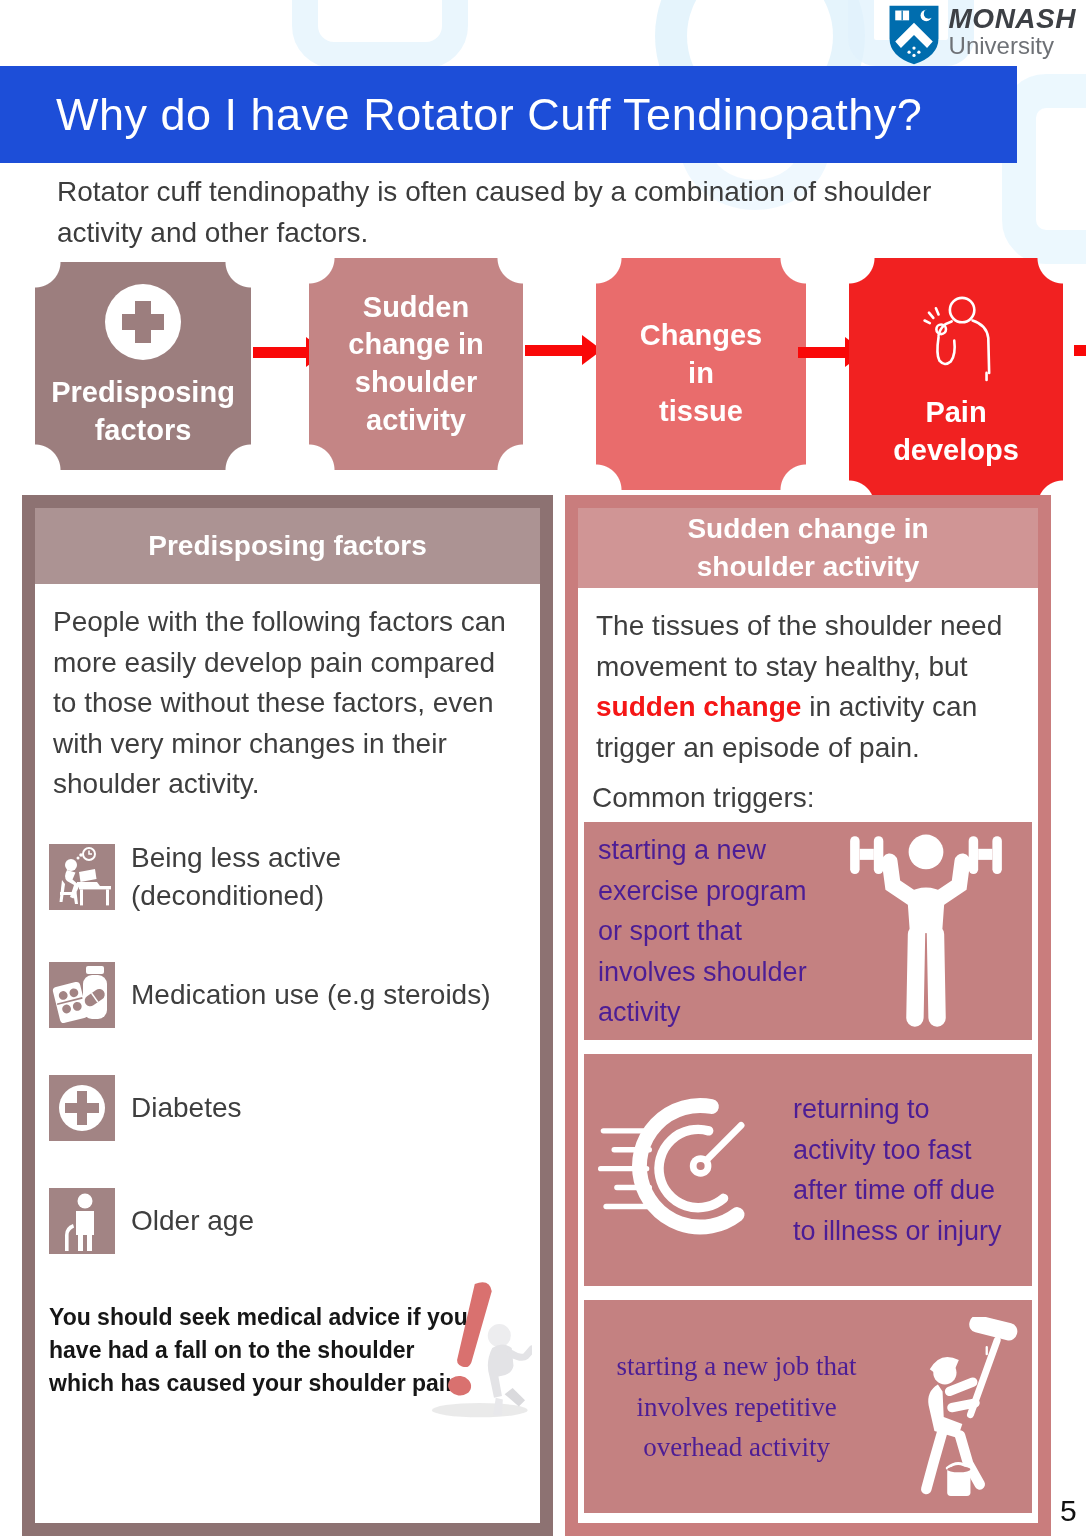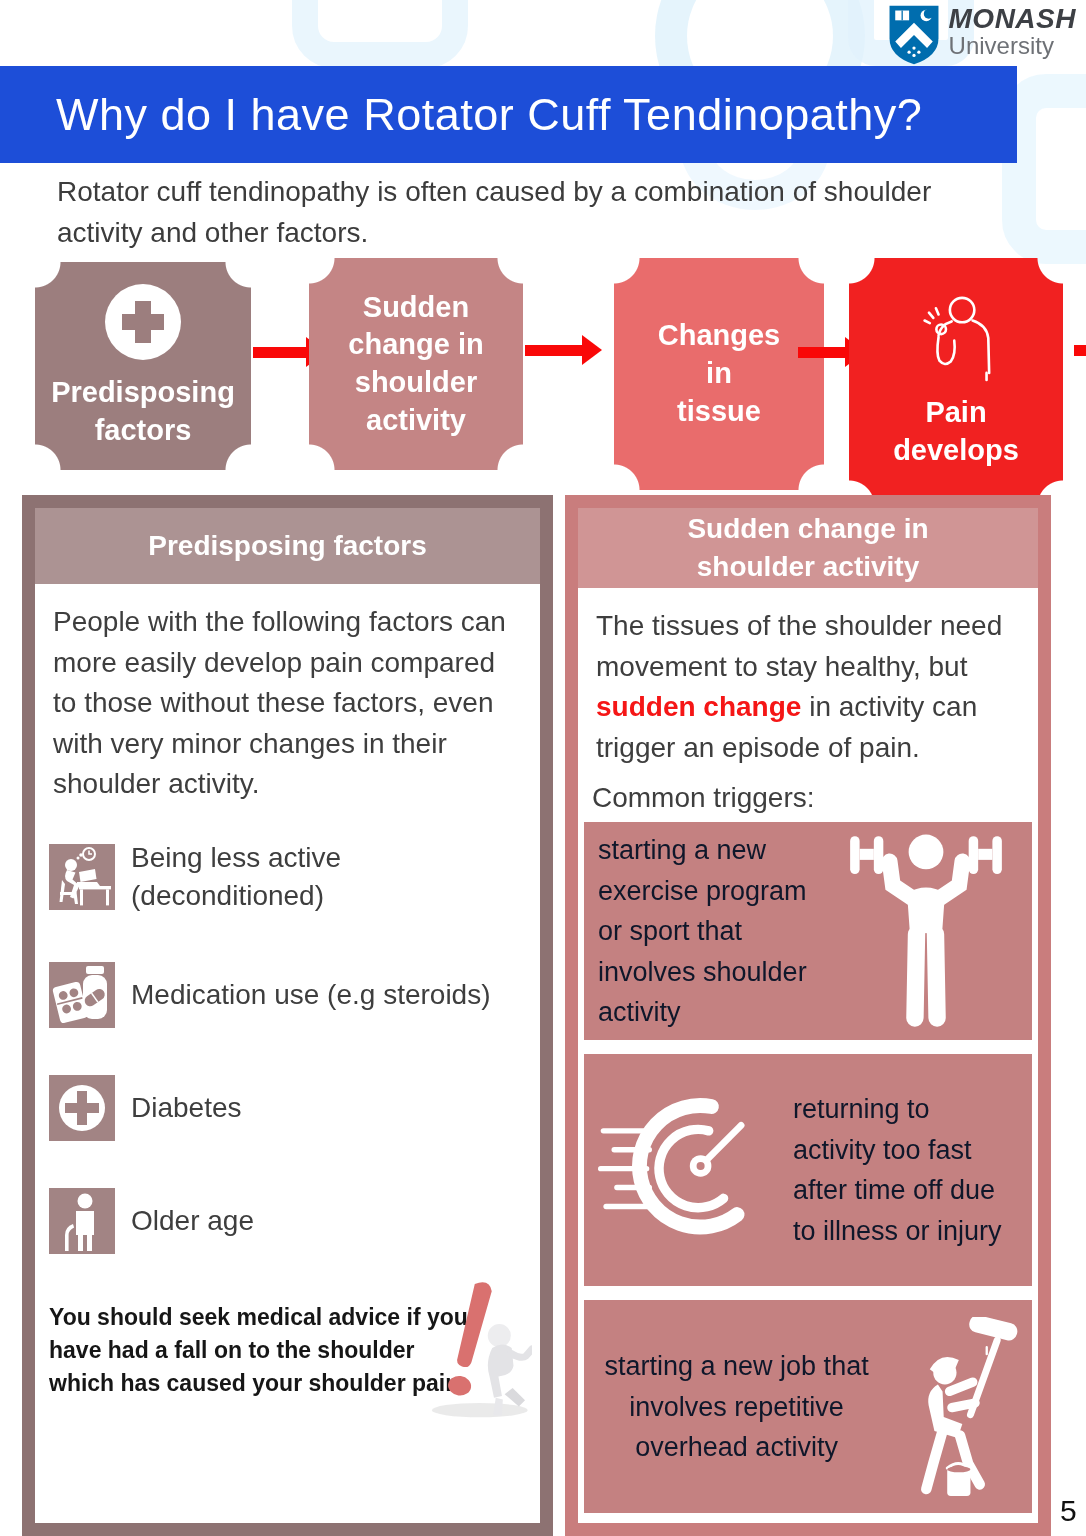--- a/index.html
+++ b/index.html
@@ -80,29 +80,29 @@
   .factor-item { display: flex; align-items: center; gap: 16px; margin-bottom: 47px; min-height: 66px; }
   .factor-icon { flex: 0 0 66px; width: 66px; height: 66px; }
   .factor-label { font-size: 28px; color: #3e3e3e; line-height: 1.35; }
 
   .warning-wrap { position: relative; margin: 26px 14px 0 14px; }
   .warning-text { font-size: 23px; font-weight: bold; color: #161616; line-height: 1.45; width: 420px; }
   .warning-figure { position: absolute; right: -6px; bottom: -18px; width: 108px; height: 142px; }
 
   
   .trigger-box { background: #c48181; margin: 0 6px 14px 6px; padding: 12px 14px; display: flex; align-items: center; }
-  .trigger-text { font-size: 27px; line-height: 1.5; color: #0f172a; }
+  .trigger-text { font-size: 27px; line-height: 1.5; color: #4c1d95; }
   .trigger-1 { height: 218px; }
   .trigger-1 .trigger-text { width: 56%; }
   .trigger-1 .trigger-art { width: 44%; display: flex; justify-content: center; }
   .trigger-2 { height: 232px; }
   .trigger-2 .trigger-art { width: 45%; display: flex; justify-content: center; }
   .trigger-2 .trigger-text { width: 55%; padding-left: 6px; }
   .trigger-3 { height: 213px; position: relative; }
-  .trigger-3 .trigger-text { width: 66%; text-align: center; }
+  .trigger-3 .trigger-text { width: 66%; text-align: center; font-family: Liberation Serif, serif; }
   .trigger-3 .trigger-art { position: absolute; right: 8px; bottom: 6px; }
 
   .page-number { position: absolute; left: 1060px; top: 1494px; font-size: 30px; color: #111; z-index: 2; }
 </style>
 </head>
 <body>
 
 <div class="page">
 
   <div class="decor decor-a"></div>
@@ -147,21 +147,21 @@
   <div class="arrow" style="left:253px; top:347px; width:54px;"></div>
 
   <div class="flow-box" style="--c:#c48585; left:309px; top:258px; width:214px; height:212px;">
     <div class="flow-label">Sudden
 change in
 shoulder
 activity</div>
   </div>
   <div class="arrow" style="left:525px; top:345px; width:58px;"></div>
 
-  <div class="flow-box" style="--c:#e96c6c; left:614px; top:258px; width:210px; height:232px;">
+  <div class="flow-box" style="--c:#e96c6c; left:596px; top:258px; width:210px; height:232px;">
     <div class="flow-label">Changes
 in
 tissue</div>
   </div>
   <div class="arrow" style="left:798px; top:347px; width:48px;"></div>
 
   <div class="flow-box" style="--c:#f12121; left:849px; top:258px; width:214px; height:248px;">
     <svg class="flow-icon" width="96" height="88" viewBox="0 0 110 100" fill="none" stroke="#ffffff" stroke-width="3" stroke-linecap="round">
       <circle cx="62" cy="18" r="14"></circle>
       <path d="M74 30 q16 5 18 20 l1 40"></path>

